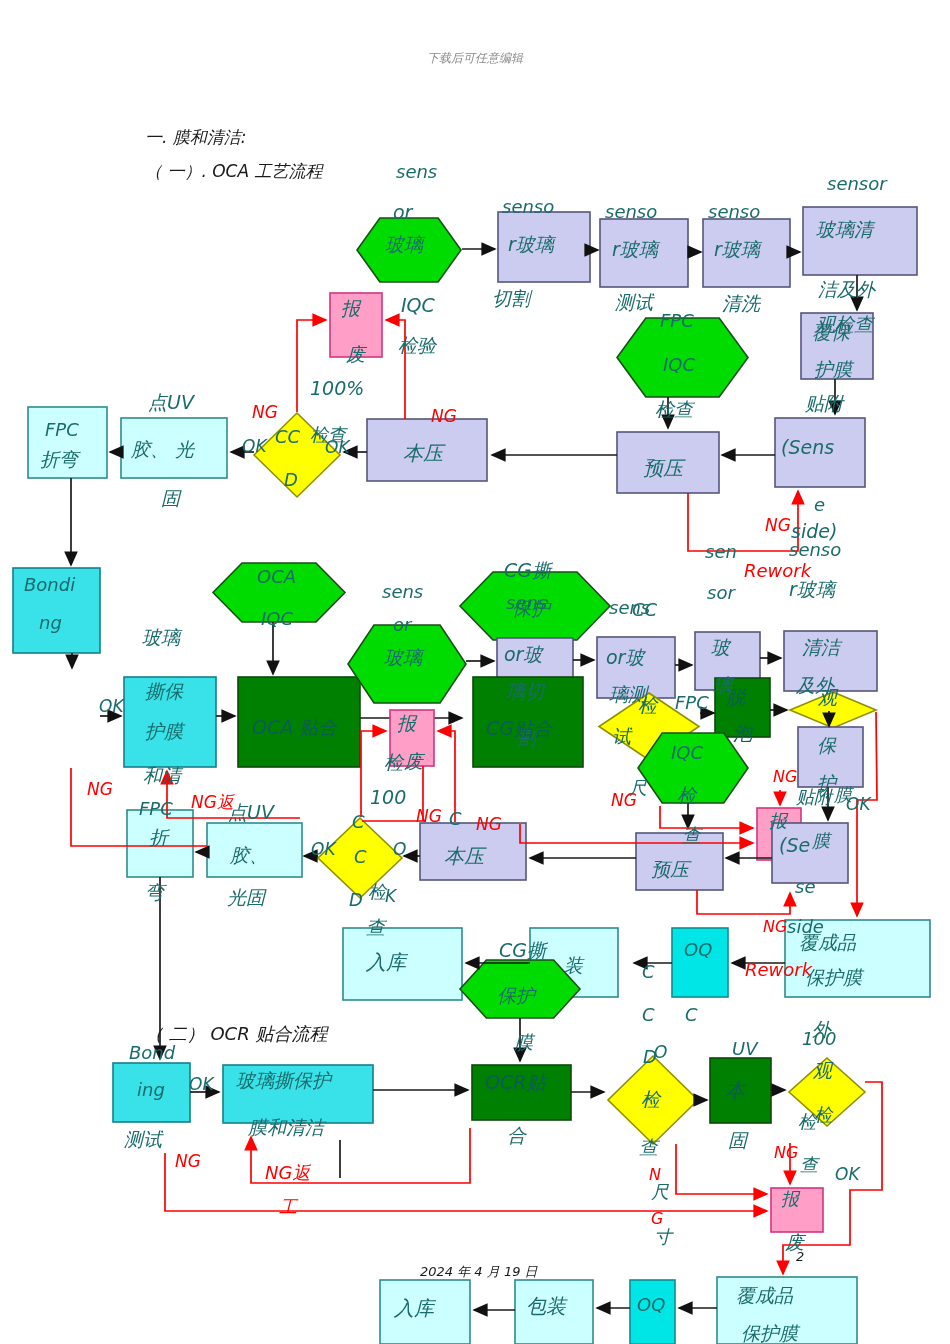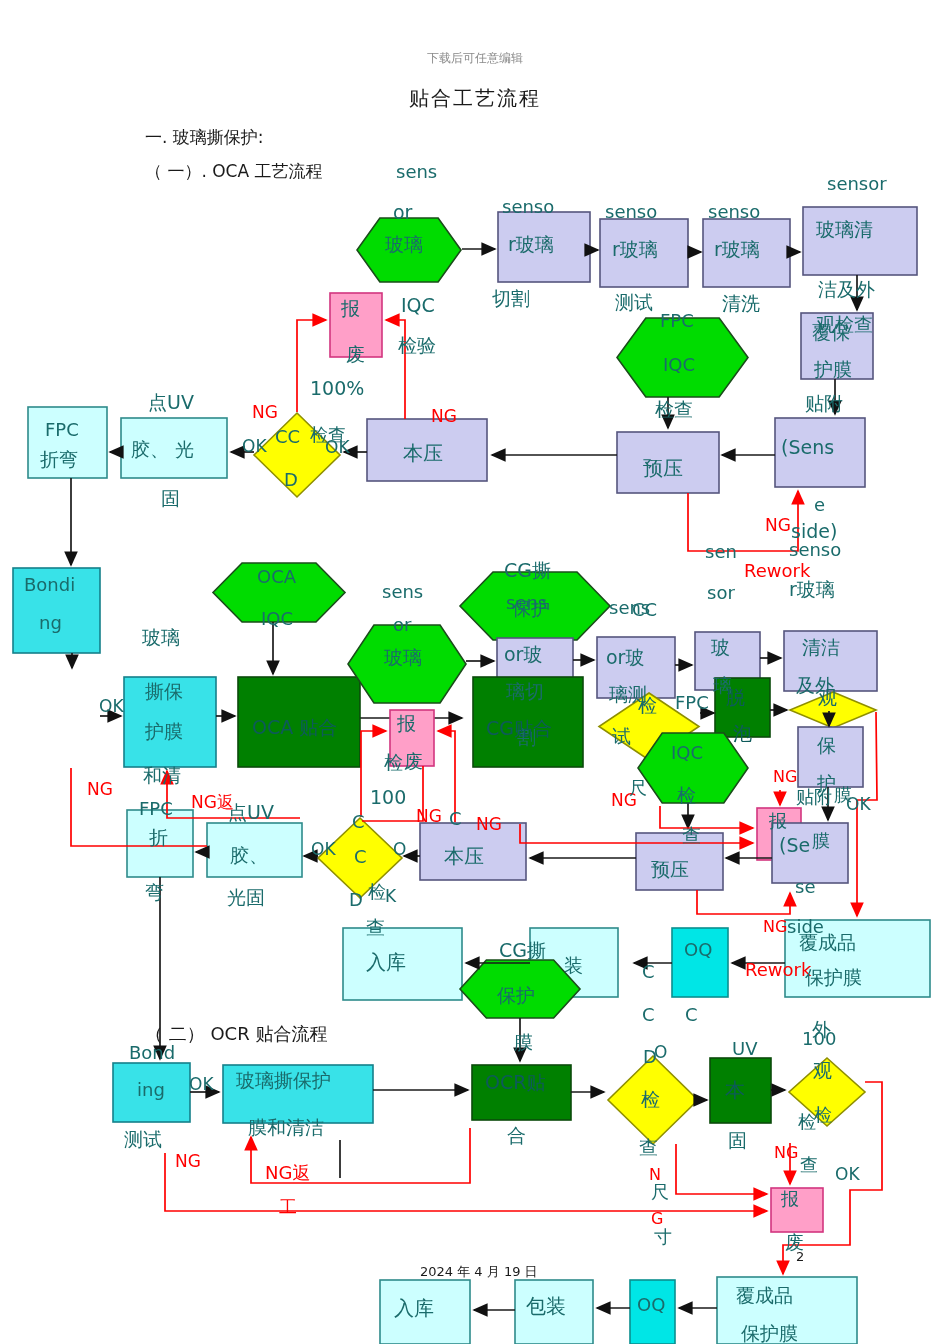--- a/index.html
+++ b/index.html
@@ -1,35 +1,34 @@
 <!DOCTYPE html>
 <html><head>
 <meta charset="utf-8">
 <style>
   html,body{margin:0;padding:0;background:#ffffff;}
   .page{position:relative;width:950px;height:1344px;background:#fff;overflow:hidden;
-        font-family:"DejaVu Sans",sans-serif;}
+        font-family:"DejaVu Sans",sans-serif;font-style:italic;}
   .ptxt{position:absolute;color:#1a1a1a;white-space:nowrap;}
   #watermark{left:0;right:0;top:50px;text-align:center;font-size:12px;color:#8a8a8a;}
   #title{left:0;right:0;top:85px;text-align:center;font-size:20px;letter-spacing:2px;}
   #h1{left:145px;top:126px;font-size:17px;}
   #h2{left:145px;top:160px;font-size:17px;}
   #h3{left:145px;top:1022px;font-size:18px;}
   #datetxt{left:420px;top:1263px;font-size:13px;}
   #pagenum{left:796px;top:1249px;font-size:13px;}
   svg{position:absolute;left:0;top:0;}
   text{font-family:"DejaVu Sans",sans-serif;}
 </style>
 </head>
 <body>
 
 <div class="page">
   <div class="ptxt" id="watermark">下载后可任意编辑</div>
-  <div class="ptxt" id="title">贴合工艺流程</div>
-  <div class="ptxt" id="h1">一. 玻璃撕保护:</div>
+  <div class="ptxt" id="h1">一. 膜和清洁:</div>
   <div class="ptxt" id="h2">（ 一）. OCA 工艺流程</div>
   <div class="ptxt" id="h3">（ 二） OCR 贴合流程</div>
   <div class="ptxt" id="datetxt">2024 年 4 月 19 日</div>
   <div class="ptxt" id="pagenum">2</div>
 
   <svg id="dg" width="950" height="1344" viewBox="0 0 950 1344">
     <defs>
       <marker id="mk" markerWidth="9" markerHeight="8" refX="8" refY="4" orient="auto">
         <path d="M0,0 L9,4 L0,8 z" fill="#111"></path>
       </marker>

